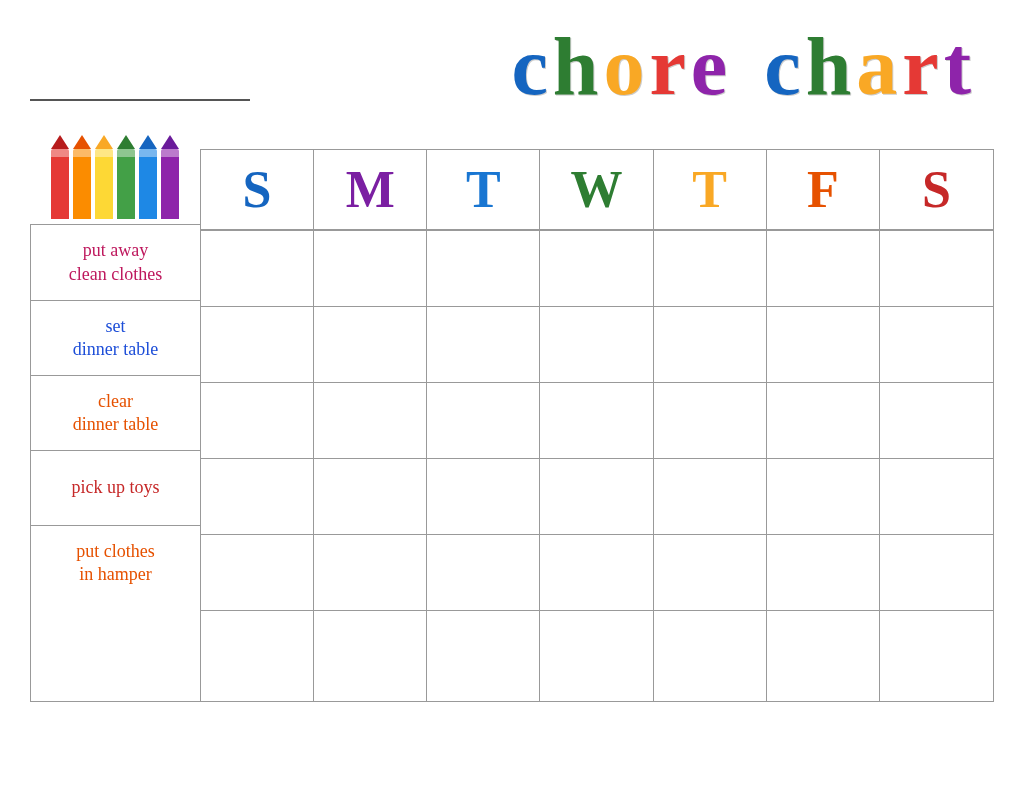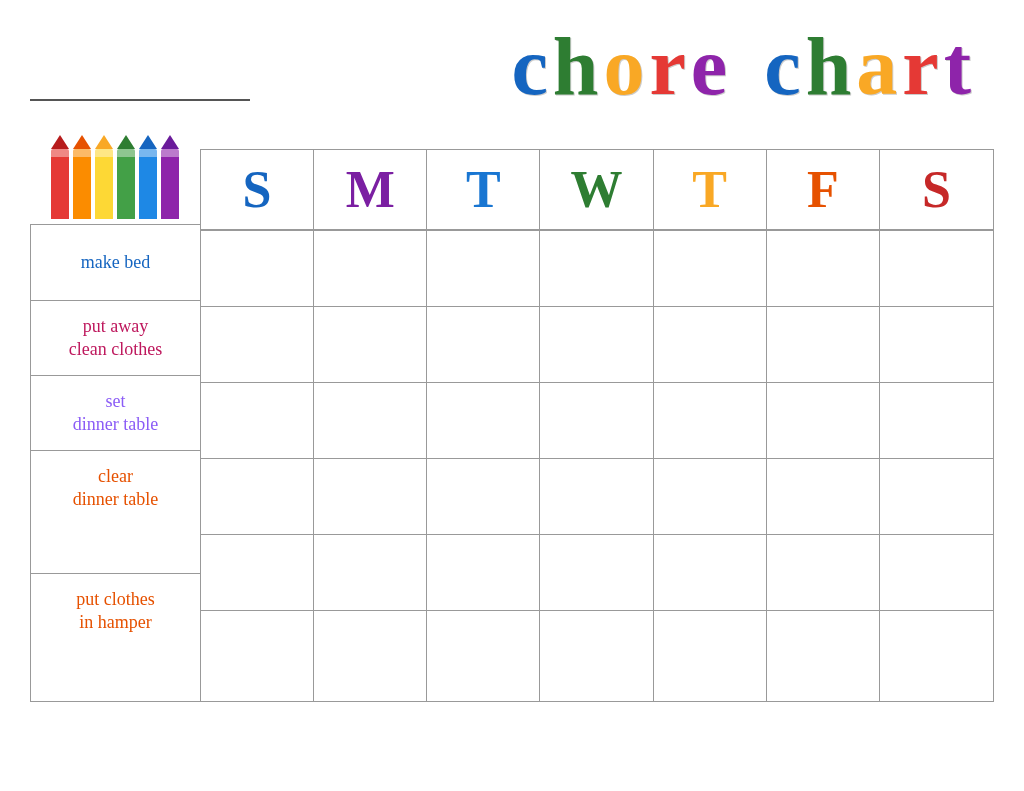--- a/index.html
+++ b/index.html
@@ -200,25 +200,25 @@
           <div class="crayon">
             <div class="crayon-tip" style="border-bottom:14px solid #6A1B9A;"></div>
             <div class="crayon-body" style="background:#8E24AA;">
               <div class="crayon-band"></div>
             </div>
           </div>
         </div>
       </div>
 
       <div style="border:1.5px solid #999; border-right:none; flex:1;">
-        <div class="chore-label-cell" style="color:#1565C0; border-top:none;">make bed</div>
         <div class="chore-label-cell" style="color:#be185d;">put away<br>clean clothes</div>
-        <div class="chore-label-cell" style="color:#8b5cf6;">set<br>dinner table</div>
+        <div class="chore-label-cell" style="color:#1d4ed8;">set<br>dinner table</div>
         <div class="chore-label-cell" style="color:#E65100;">clear<br>dinner table</div>
-        <div class="chore-label-cell" style="color:#E65100;margin-top:48px;">put clothes<br>in hamper</div>
+        <div class="chore-label-cell" style="color:#C62828;">pick up toys</div>
+        <div class="chore-label-cell" style="color:#E65100;">put clothes<br>in hamper</div>
       </div>
     </div>
 
     <div class="chart-container" style="flex:1; flex-direction:column;">
 
       <div class="days-header">
         <div class="day-header-cell" style="color:#1565C0;">S</div>
         <div class="day-header-cell" style="color:#7B1FA2;">M</div>
         <div class="day-header-cell" style="color:#1976D2;">T</div>
         <div class="day-header-cell" style="color:#2E7D32;">W</div>

